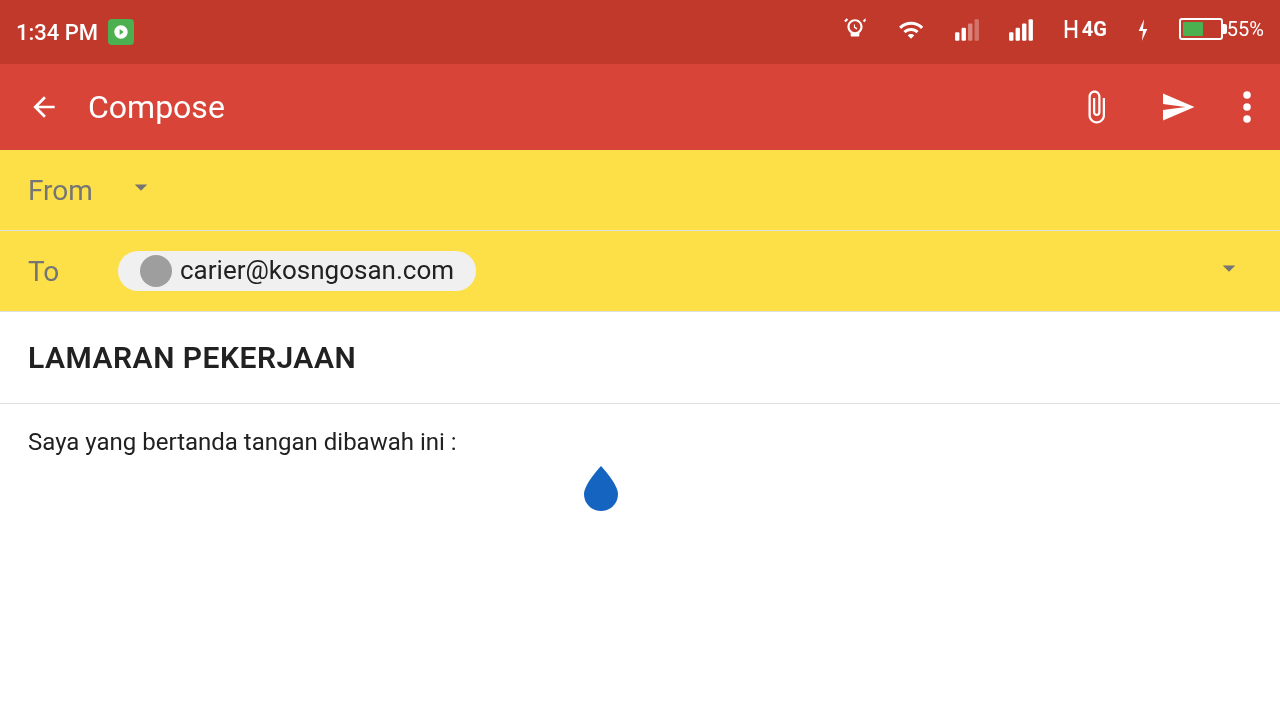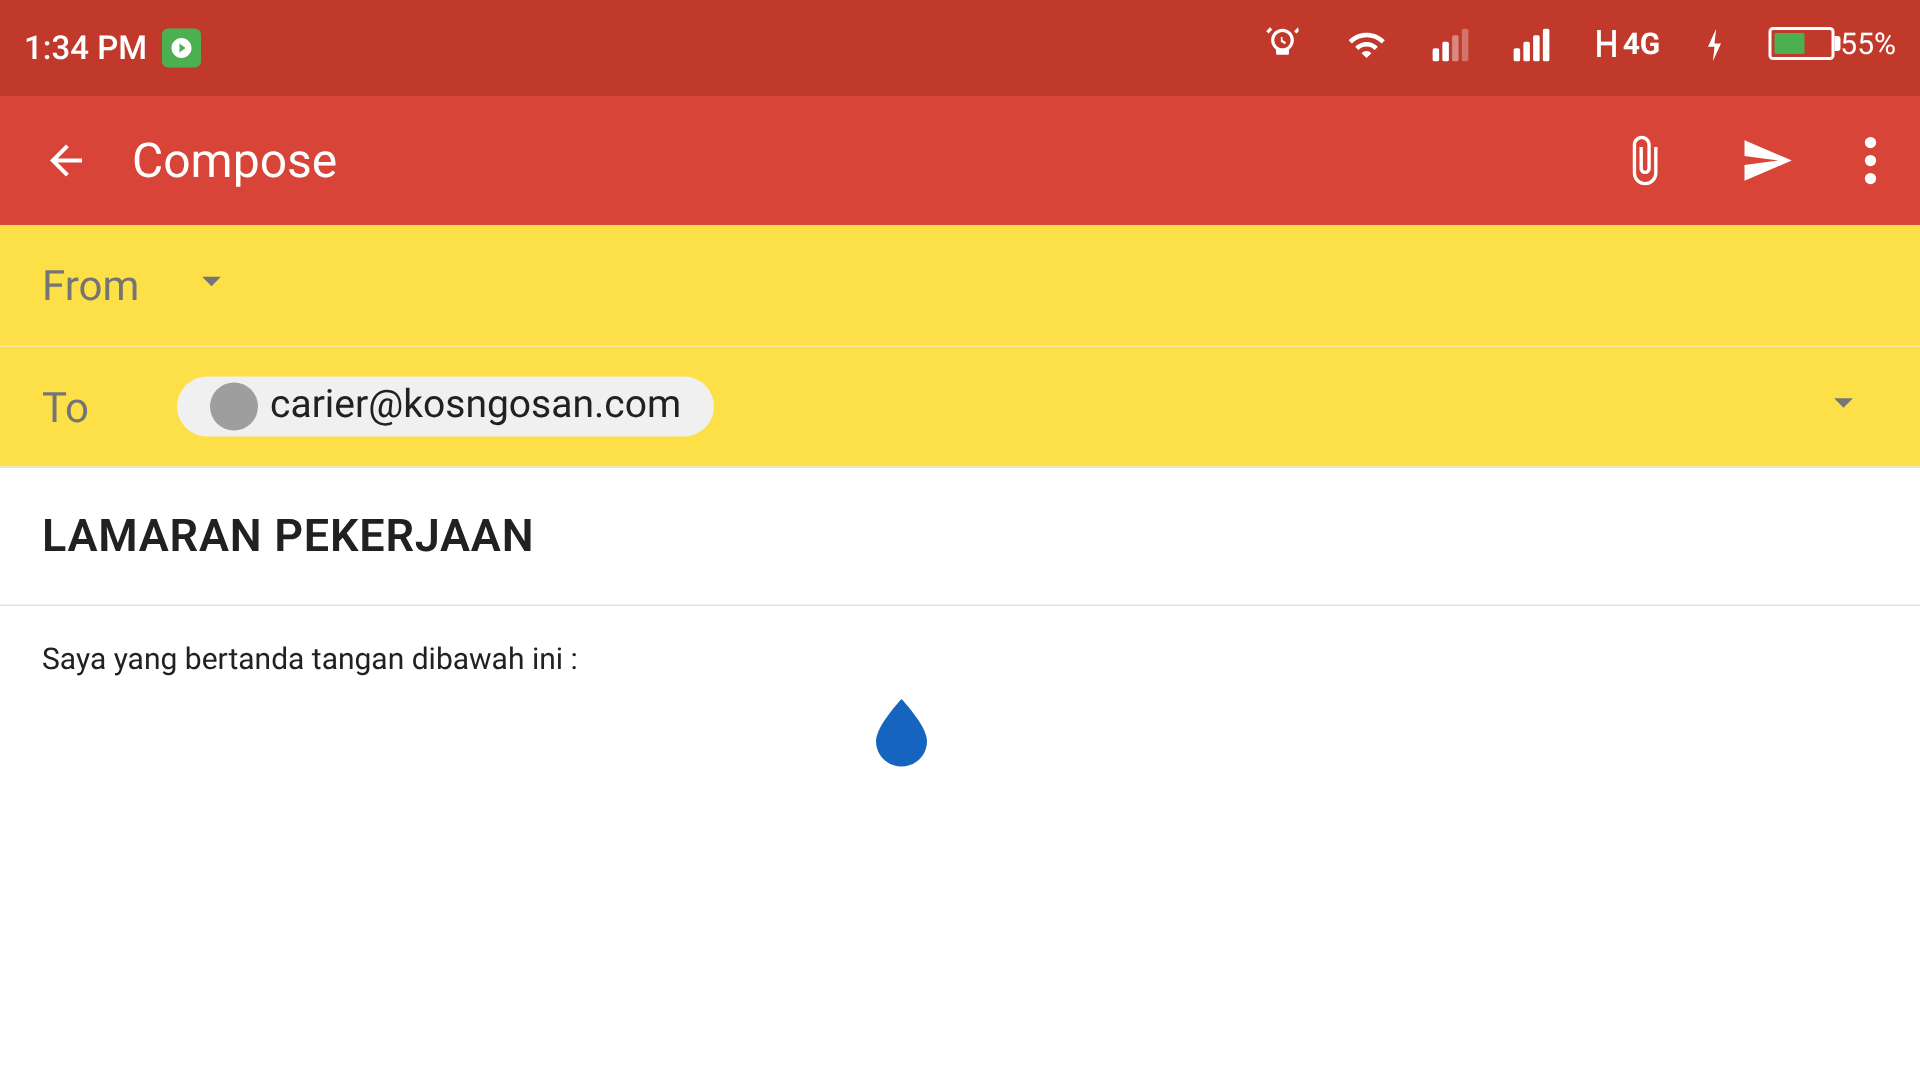--- a/index.html
+++ b/index.html
@@ -214,21 +214,21 @@
     }
 
     
     .body-area {
       padding: 20px 28px;
       position: relative;
       flex: 1;
     }
 
     .body-text {
-      font-size: 20px;
+      font-size: 24px;
       color: #212121;
       line-height: 1.5;
     }
 
     
     .water-drop {
       position: absolute;
       width: 42px;
       height: 42px;
       left: 580px;

